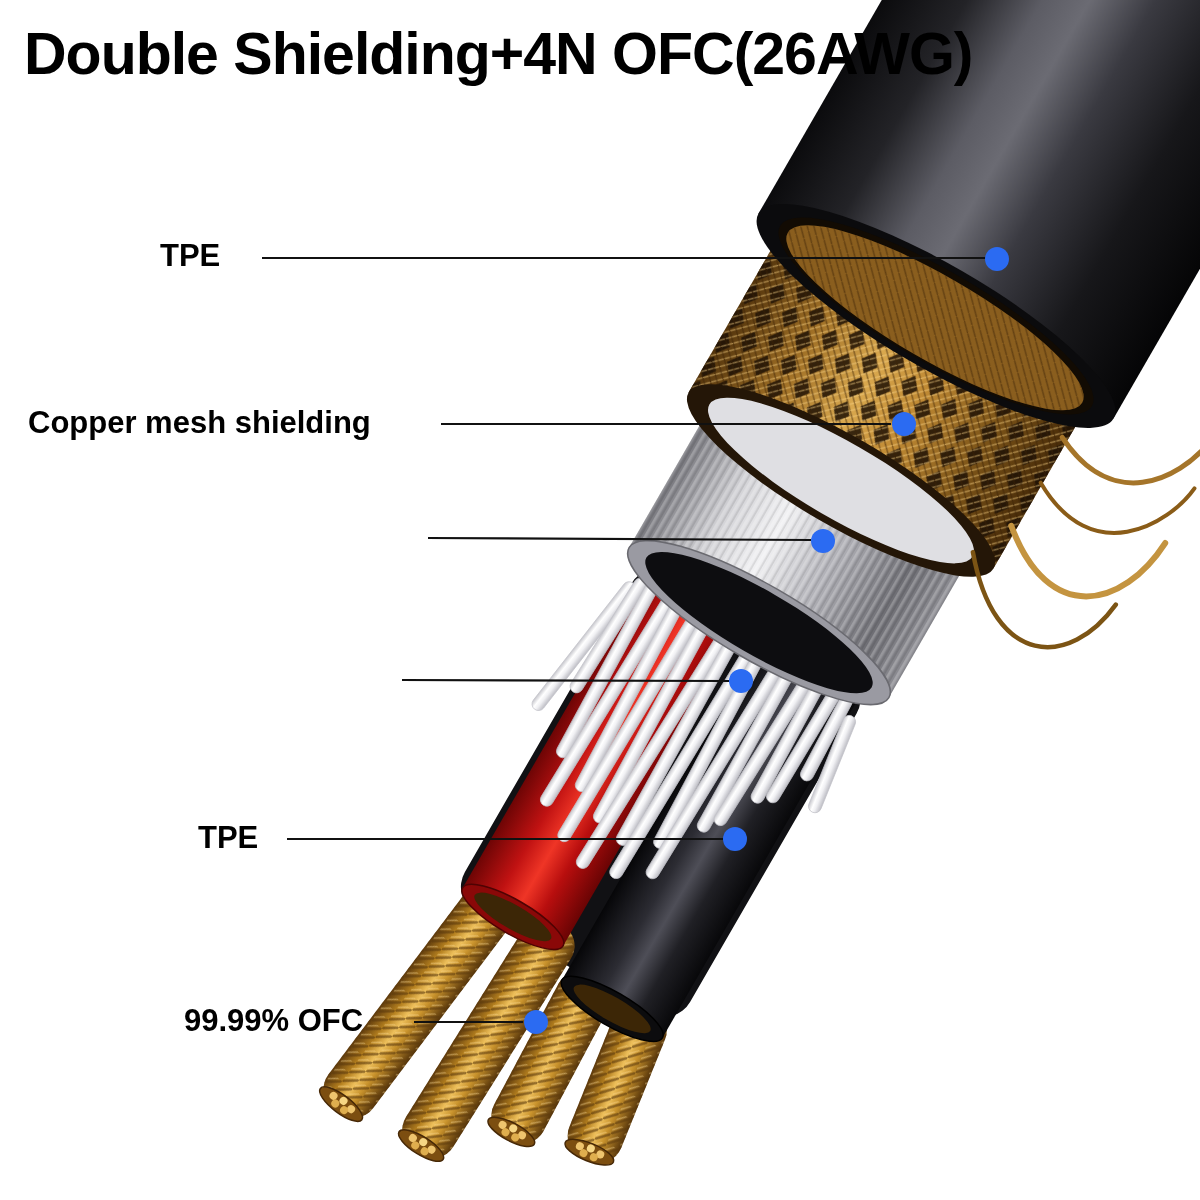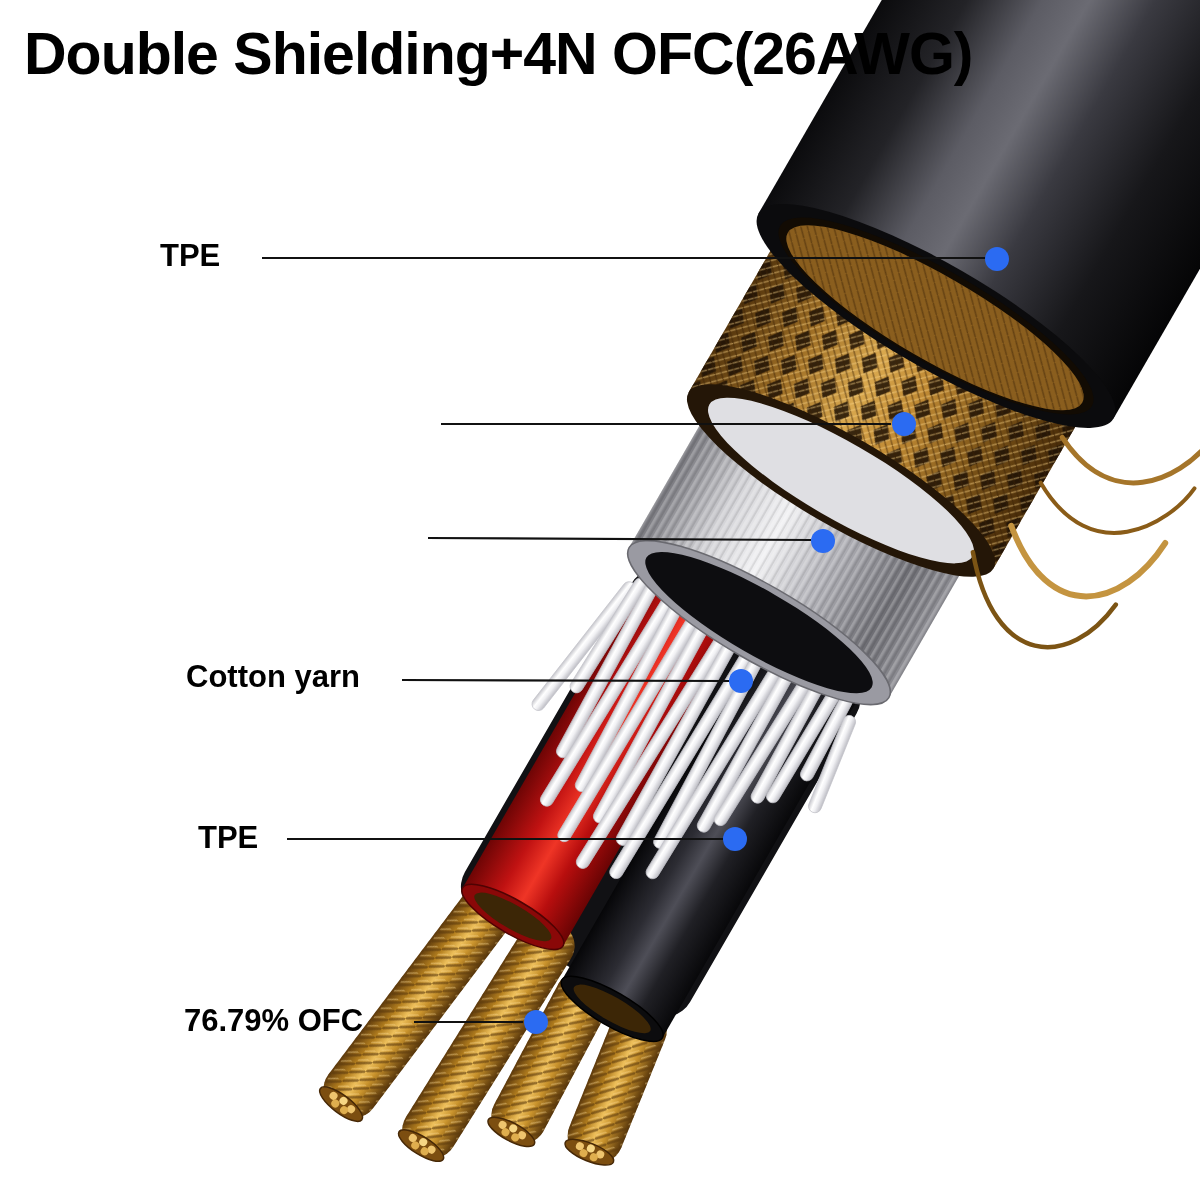--- a/index.html
+++ b/index.html
@@ -224,16 +224,16 @@
       <circle class="dot" cx="823" cy="541" r="12"></circle>
       <circle class="dot" cx="741" cy="681" r="12"></circle>
       <circle class="dot" cx="735" cy="839" r="12"></circle>
       <circle class="dot" cx="536" cy="1022" r="12"></circle>
     </g>
   </svg>
 
   <div class="title">Double Shielding+4N OFC(26AWG)</div>
 
   <div class="callout" style="left:160px; top:238px;">TPE</div>
-  <div class="callout" style="left:186px; top:659px;">Cotton yarn</div>
+  <div class="callout" style="left:28px;  top:405px;">Copper mesh shielding</div>
   <div class="callout" style="left:198px; top:820px;">TPE</div>
-  <div class="callout" style="left:184px; top:1003px;">76.79% OFC</div>
+  <div class="callout" style="left:184px; top:1003px;">99.99% OFC</div>
 </div>
 
 </body></html>

